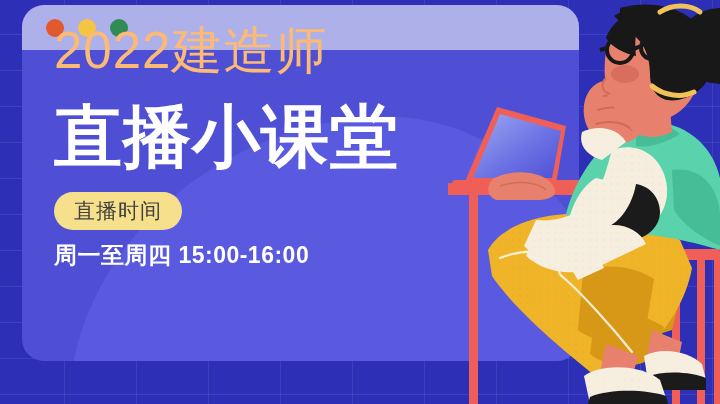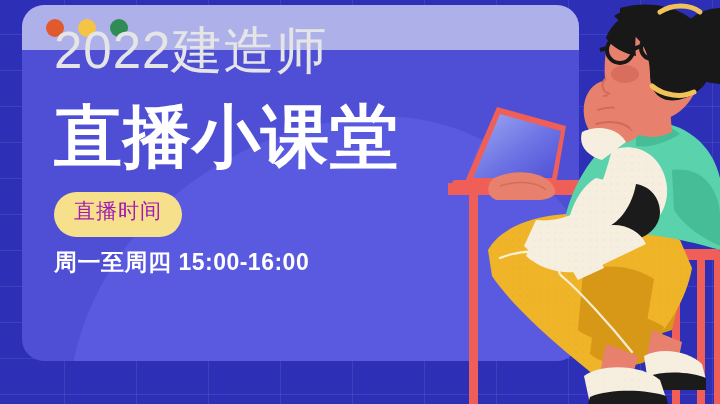--- a/index.html
+++ b/index.html
@@ -81,42 +81,42 @@
   
   .text-block {
     position: absolute;
     left: 32px;
     top: 20px;
     z-index: 5;
   }
   .headline-thin {
     font-size: 51px;
     font-weight: 300;
-    color: #e5e5e5;
+    color: #fdba74;
     letter-spacing: 1px;
     line-height: 1;
     white-space: nowrap;
   }
   .headline-bold {
     margin-top: 26px;
     font-size: 68px;
     font-weight: 800;
     color: #ffffff;
     letter-spacing: 1px;
     line-height: 1;
     white-space: nowrap;
   }
   .badge {
     margin-top: 22px;
     display: inline-block;
     background: #f7e08c;
-    color: #a21caf;
+    color: #404040;
     font-size: 21px;
     font-weight: 500;
-    padding: 8px 20px 16px;
+    padding: 8px 20px 9px;
     border-radius: 999px;
     line-height: 1;
     letter-spacing: 1px;
   }
   .schedule {
     margin-top: 10px;
     font-size: 23px;
     font-weight: 700;
     color: #ffffff;
     letter-spacing: 0.5px;

